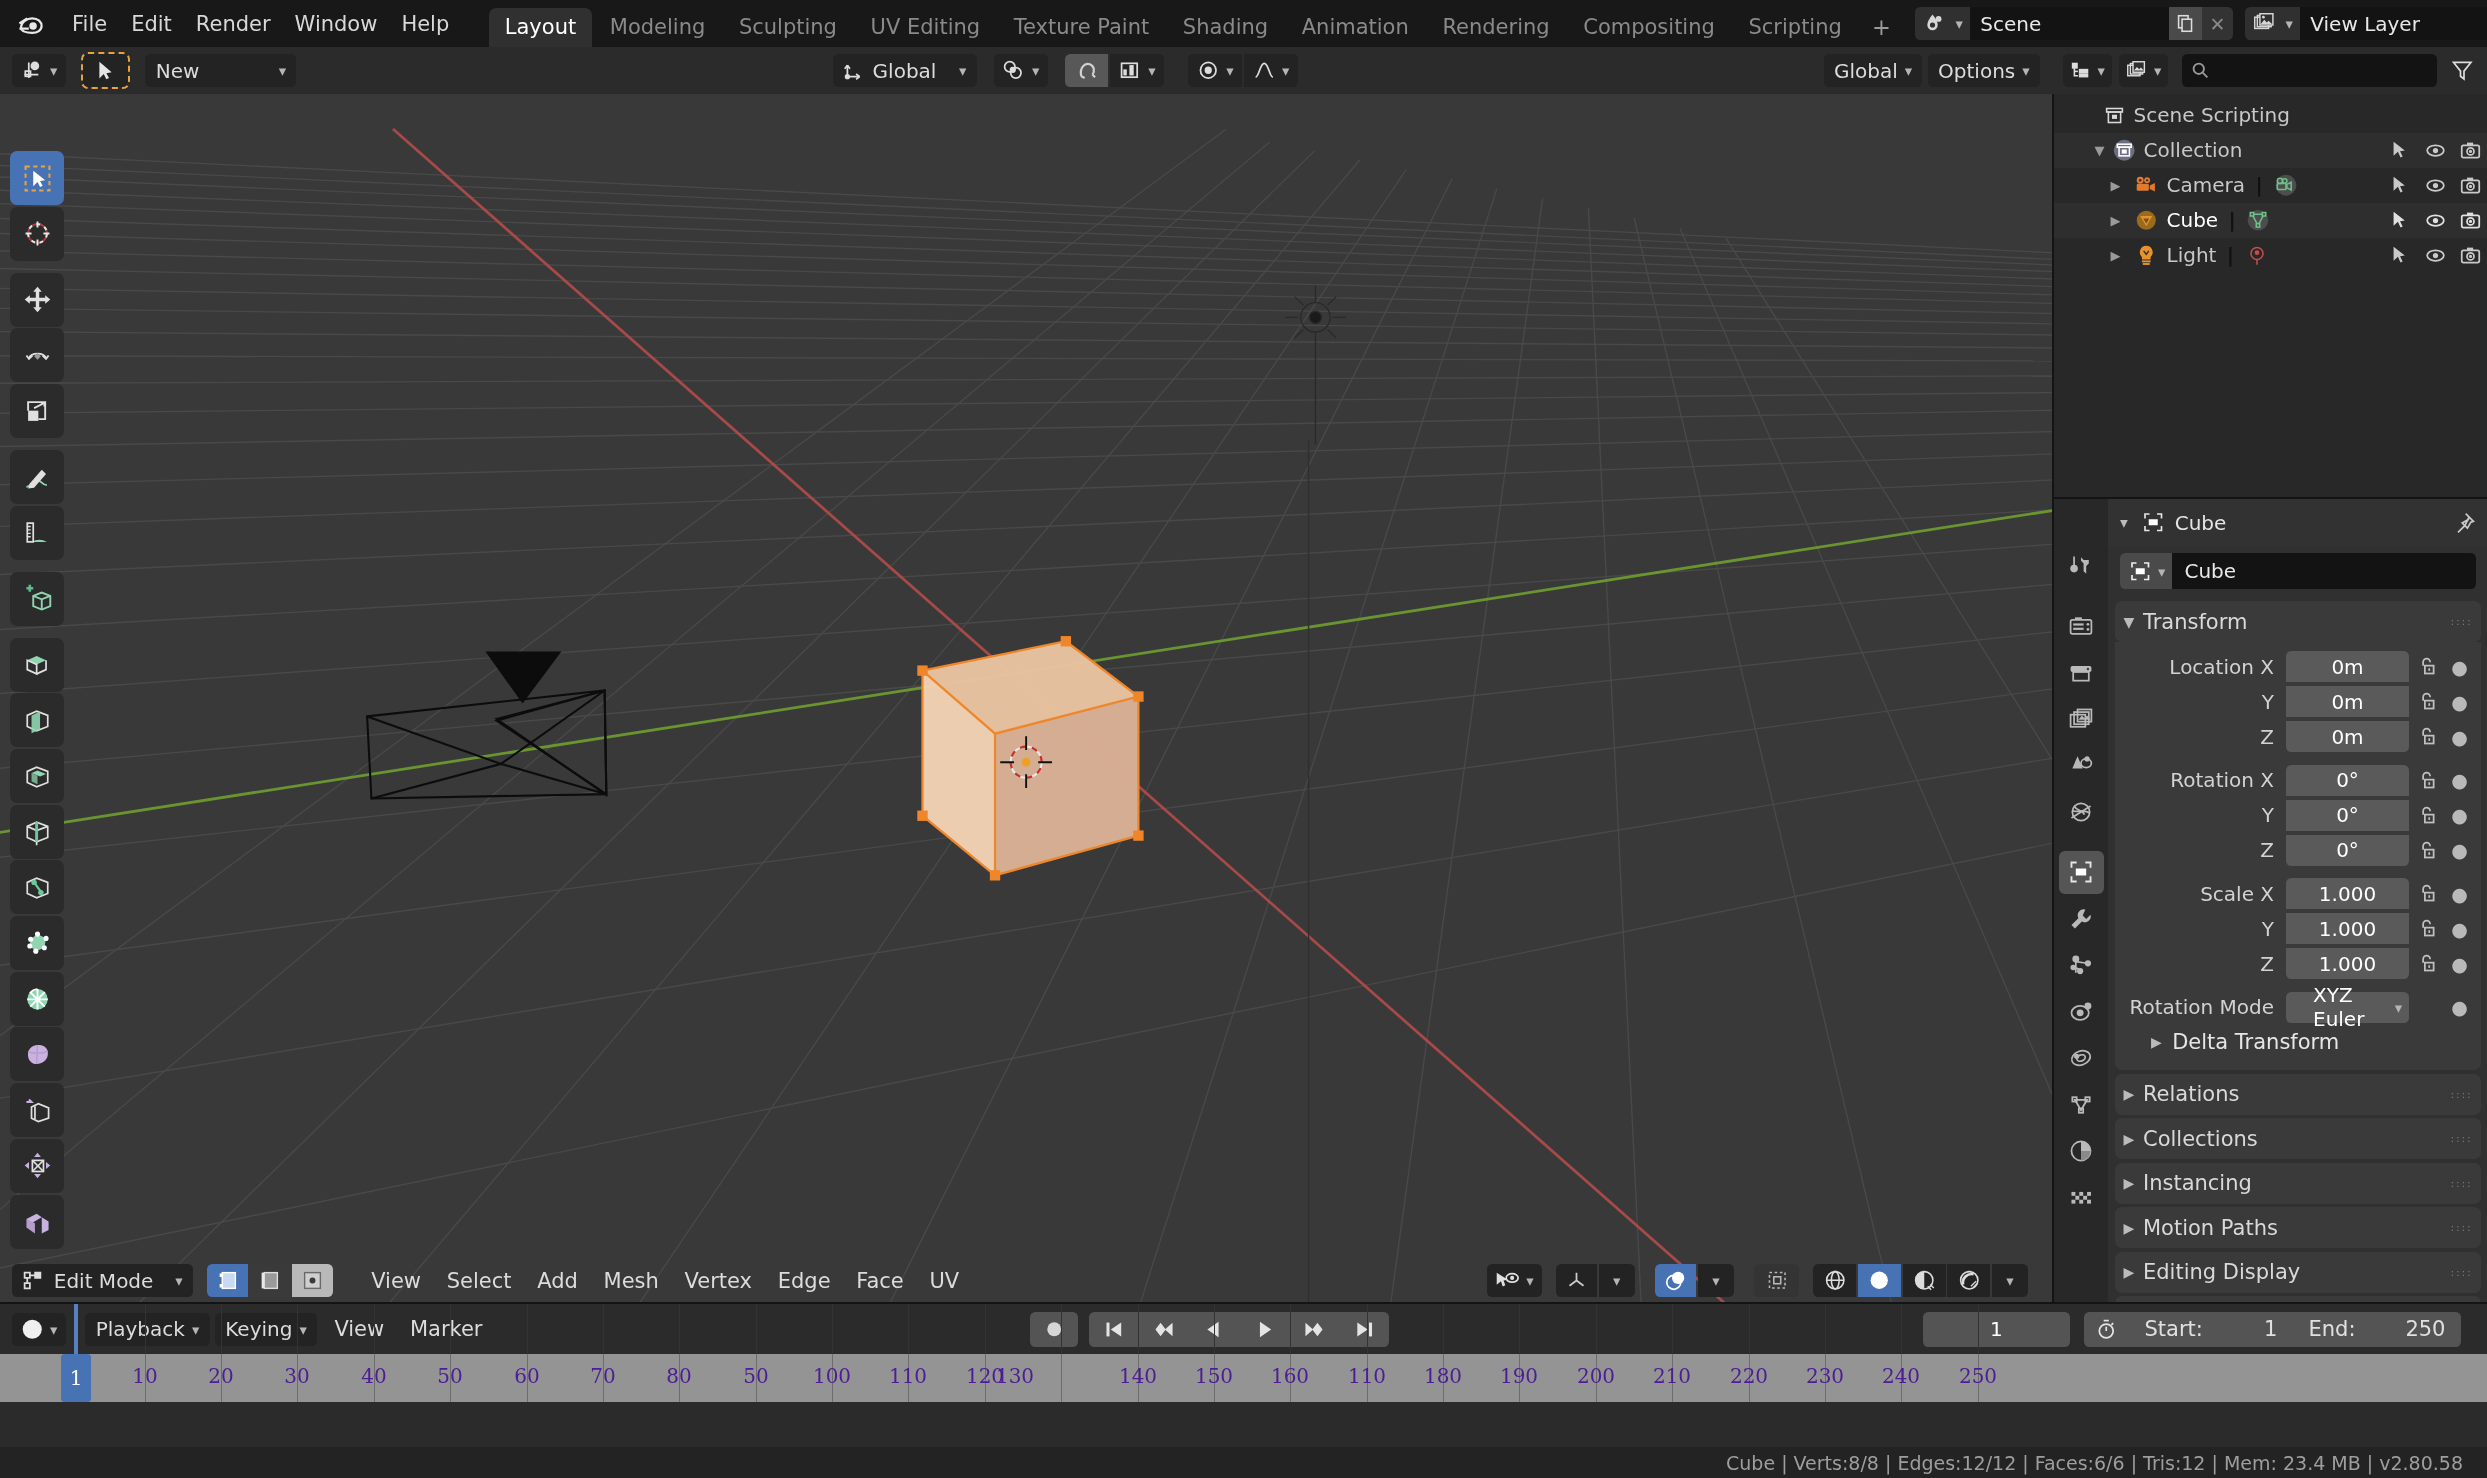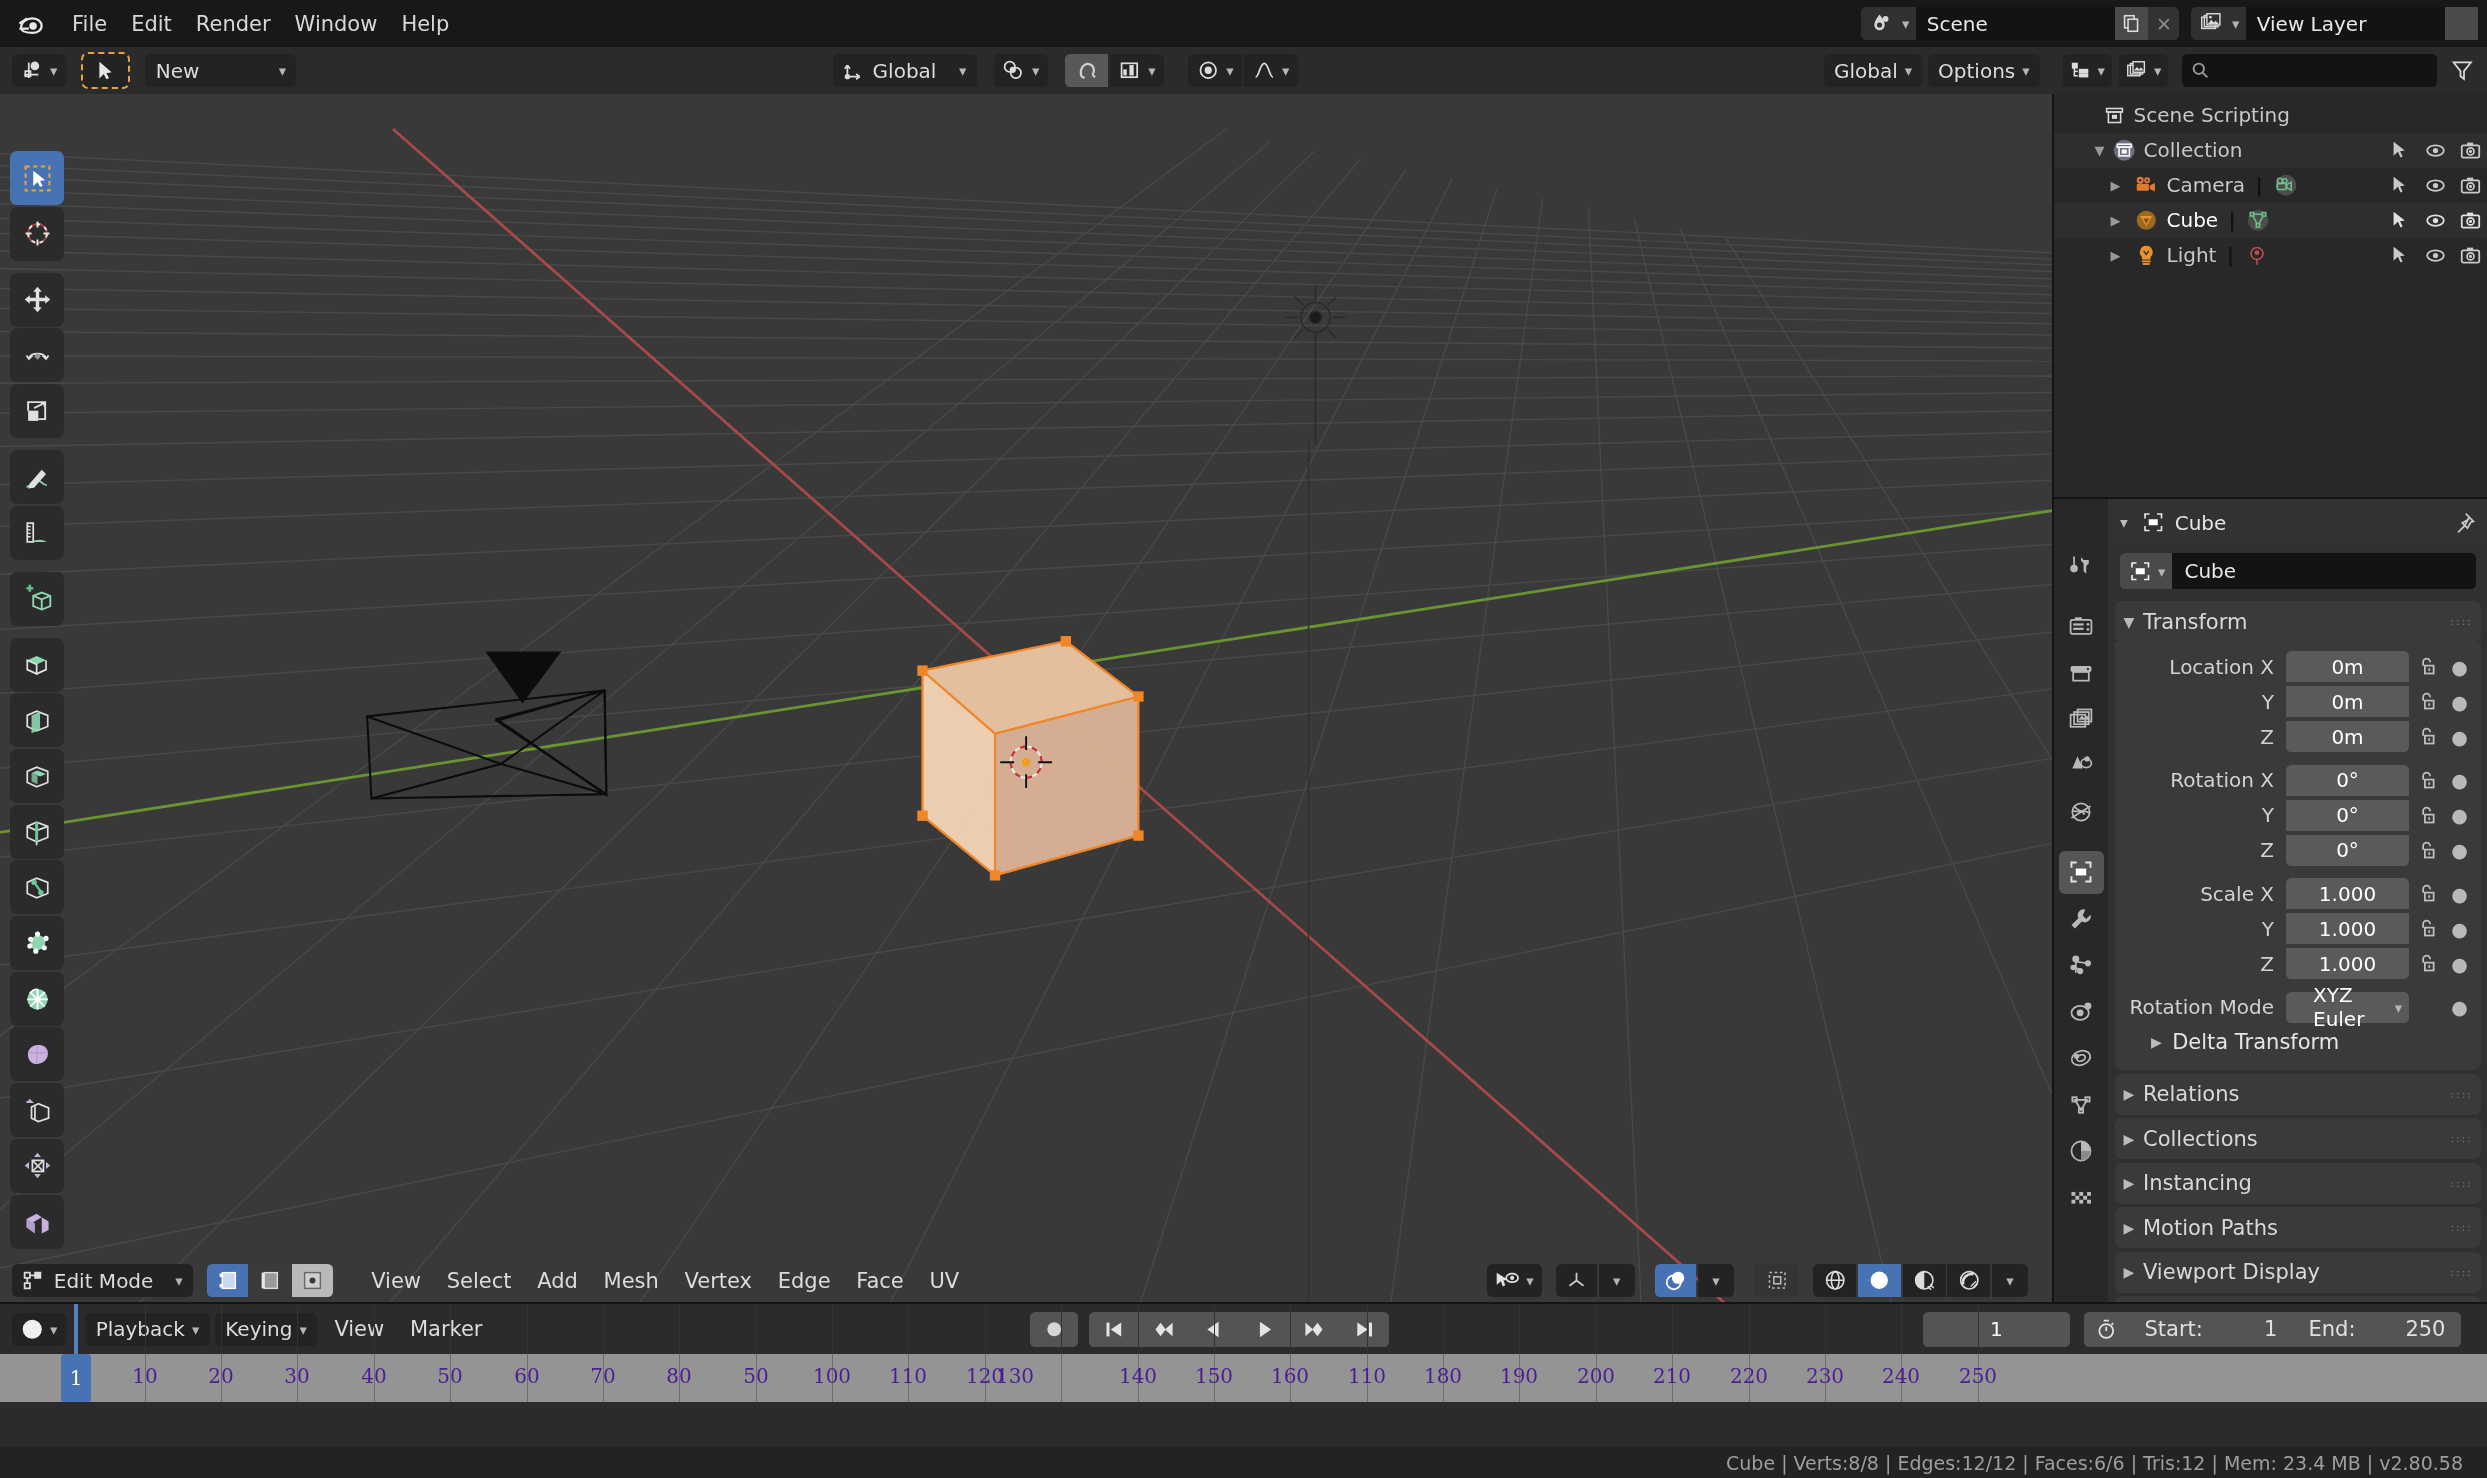--- a/index.html
+++ b/index.html
@@ -199,20 +199,33 @@
       <circle cx="20" cy="20" r="4.4" fill="#e8e8e8"></circle>
       <path d="M4 17 L13 11 M4 23 L15 23" stroke="#e8e8e8" stroke-width="2.6" fill="none"></path>
     </svg>
   </div>
   <div class="menu-item">File</div>
   <div class="menu-item">Edit</div>
   <div class="menu-item">Render</div>
   <div class="menu-item">Window</div>
   <div class="menu-item">Help</div>
 
+  <div id="workspace-tabs">
+    <div class="ws-tab active">Layout</div>
+    <div class="ws-tab">Modeling</div>
+    <div class="ws-tab">Sculpting</div>
+    <div class="ws-tab">UV Editing</div>
+    <div class="ws-tab">Texture Paint</div>
+    <div class="ws-tab">Shading</div>
+    <div class="ws-tab">Animation</div>
+    <div class="ws-tab">Rendering</div>
+    <div class="ws-tab">Compositing</div>
+    <div class="ws-tab">Scripting</div>
+    <div class="ws-plus">+</div>
+  </div>
 
   <div class="topbar-right">
     <div class="id-block">
       <div class="id-icon">
         <svg width="22.5" height="22.5" viewBox="0 0 26 26">
           <path d="M11 3 C7 8 5 12 5 15 a6 6 0 0 0 12 0 c0-3-2-7-6-12z" fill="#d6d6d6"></path>
           <circle cx="18" cy="8" r="3.4" fill="#d6d6d6"></circle>
           <circle cx="11" cy="15" r="3" fill="#303030"></circle>
         </svg>
         <span class="chev">▾</span>
@@ -1243,21 +1256,21 @@
       <span>Instancing</span>
       <span class="grip">::::</span>
     </div>
     <div class="panel-hdr">
       <span class="tri">▶</span>
       <span>Motion Paths</span>
       <span class="grip">::::</span>
     </div>
     <div class="panel-hdr">
       <span class="tri">▶</span>
-      <span>Viewport Display</span>
+      <span>Editing Display</span>
       <span class="grip">::::</span>
     </div>
     <div class="panel-hdr">
 
       <span>Custom Properties</span>
 
     </div>
   </div>
 </div>
 

